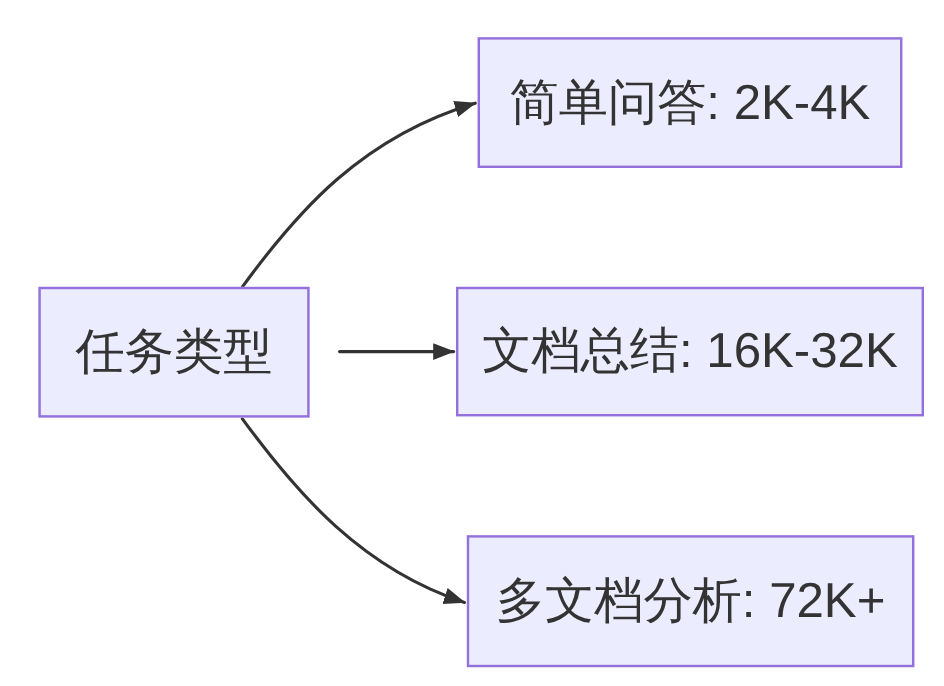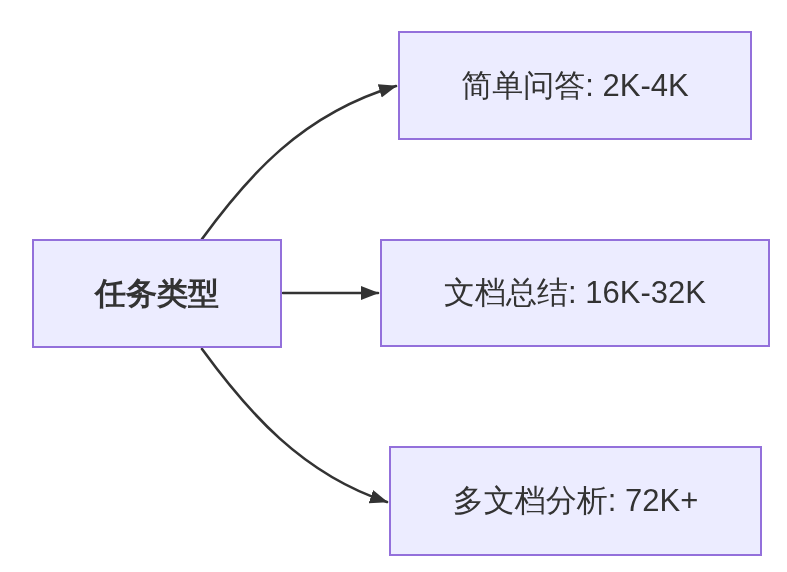--- a/index.html
+++ b/index.html
@@ -42,21 +42,21 @@
   .node {
     position: absolute;
     box-sizing: border-box;
     background: var(--node-fill);
     border: 2.5px solid var(--node-border);
     display: flex;
     align-items: center;
     justify-content: center;
   }
   .node-label {
-    font-size: 31px;
+    font-size: 41px;
     line-height: 1.2;
     color: var(--text-color);
     white-space: nowrap;
     text-align: center;
   }
 </style>
 </head>
 <body>
 
 <div class="canvas">
@@ -65,21 +65,21 @@
     <defs>
       <marker id="arrowhead" markerUnits="userSpaceOnUse" markerWidth="20" markerHeight="16" refX="17" refY="7" orient="auto">
         <path class="arrowfill" d="M0,0 L18,7 L0,14 Z"></path>
       </marker>
     </defs>
     <path class="edge" d="M202,239 C248,176 302,114 396,86" marker-end="url(#arrowhead)"></path>
     <path class="edge" d="M283,293 L378,293" marker-end="url(#arrowhead)"></path>
     <path class="edge" d="M202,349 C248,412 302,474 387,502" marker-end="url(#arrowhead)"></path>
   </svg>
 
-  <div class="node" style="left:32px; top:239px; width:250px; height:109px;font-weight:bold;">
+  <div class="node" style="left:32px; top:239px; width:226px; height:109px;">
     <span class="node-label">任务类型</span>
   </div>
 
   <div class="node" style="left:398px; top:31px; width:354px; height:109px;">
     <span class="node-label">简单问答: 2K-4K</span>
   </div>
 
   <div class="node" style="left:380px; top:239px; width:390px; height:108px;justify-content:center;">
     <span class="node-label">文档总结: 16K-32K</span>
   </div>

